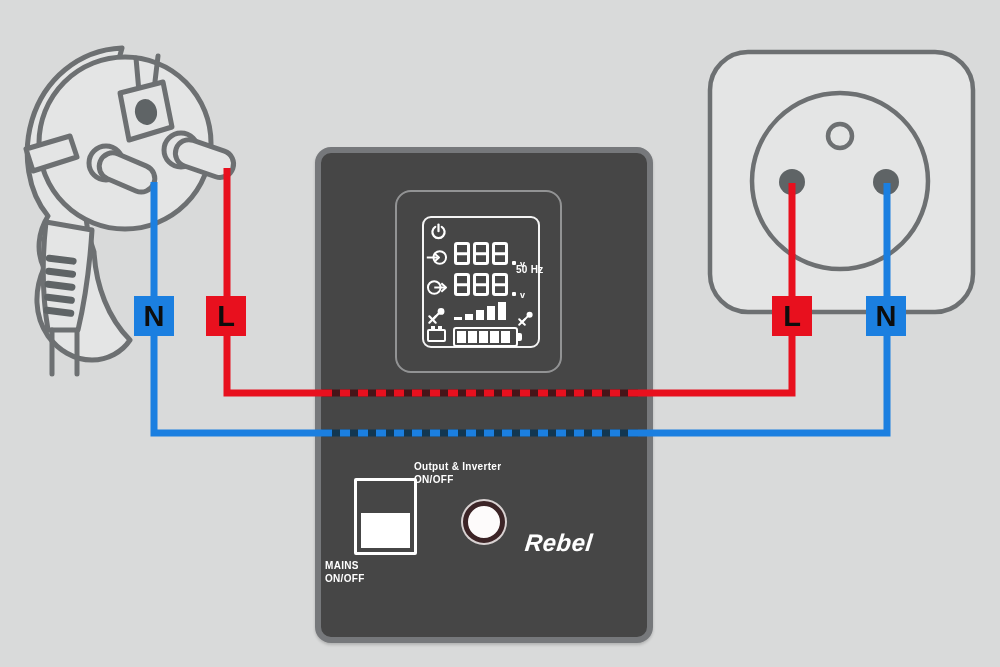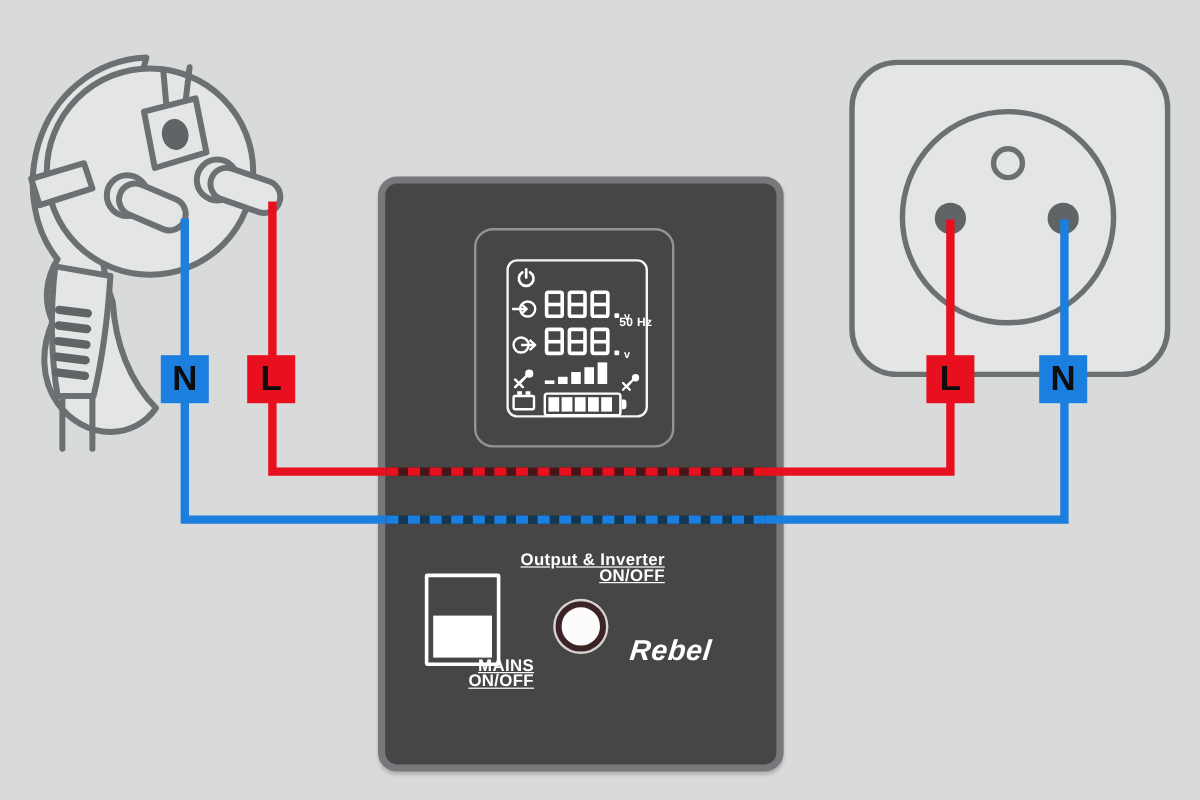--- a/index.html
+++ b/index.html
@@ -36,22 +36,22 @@
   .gauge .seg{width:9px;height:12px;background:#fff;}
   .gauge .nub{position:absolute;right:-6px;top:4px;width:4px;height:8px;background:#fff;border-radius:0 2px 2px 0;}
   .batt-icon{width:19px;height:13px;border:2px solid #fff;border-radius:2px;box-sizing:border-box;position:relative;}
   .batt-icon::before,.batt-icon::after{content:"";position:absolute;top:-5px;width:4px;height:3px;background:#fff;}
   .batt-icon::before{left:2px;} .batt-icon::after{right:2px;}
 
   
   #mains-switch{position:absolute;left:33px;top:325px;width:63px;height:77px;border:3px solid #fff;
        border-radius:2px;box-sizing:border-box;background:#464646;cursor:pointer;}
   #mains-switch .rocker{position:absolute;left:4px;right:4px;bottom:4px;height:50%;background:#fff;}
-  .dev-label{position:absolute;color:#fff;font-weight:bold;text-align:right;line-height:13px;font-size:14px;
-       letter-spacing:.3px;text-decoration:underline;}
+  .dev-label{position:absolute;color:#fff;font-weight:bold;text-align:left;line-height:13px;font-size:10px;
+       letter-spacing:.3px;}
   #inv-button{position:absolute;left:142px;top:348px;width:42px;height:42px;border-radius:50%;
        background:#fdfbfb;border:5px solid #3c2426;box-sizing:border-box;box-shadow:0 0 0 2px #d9d2d2;cursor:pointer;}
   #brand{position:absolute;left:204px;top:376px;color:#fff;font-weight:bold;font-style:italic;
        font-size:24px;letter-spacing:.5px;transform:skewX(-6deg);}
 </style>
 </head>
 <body>
 
 <div id="canvas">
 
@@ -172,21 +172,21 @@
             </span>
           <span class="nub"></span>
         </div>
 
       </div>
     </div>
 
     <div id="mains-switch">
       <div class="rocker"></div>
     </div>
-    <div class="dev-label" style="left:4px;top:395px;width:120px">
+    <div class="dev-label" style="left:4px;top:406px;width:120px">
       <div>MAINS</div>
       <div>ON/OFF</div>
     </div>
 
     <div class="dev-label" style="left:93px;top:307px;width:140px">
       <div>Output &amp; Inverter</div>
       <div>ON/OFF</div>
     </div>
     <div id="inv-button"></div>
 

